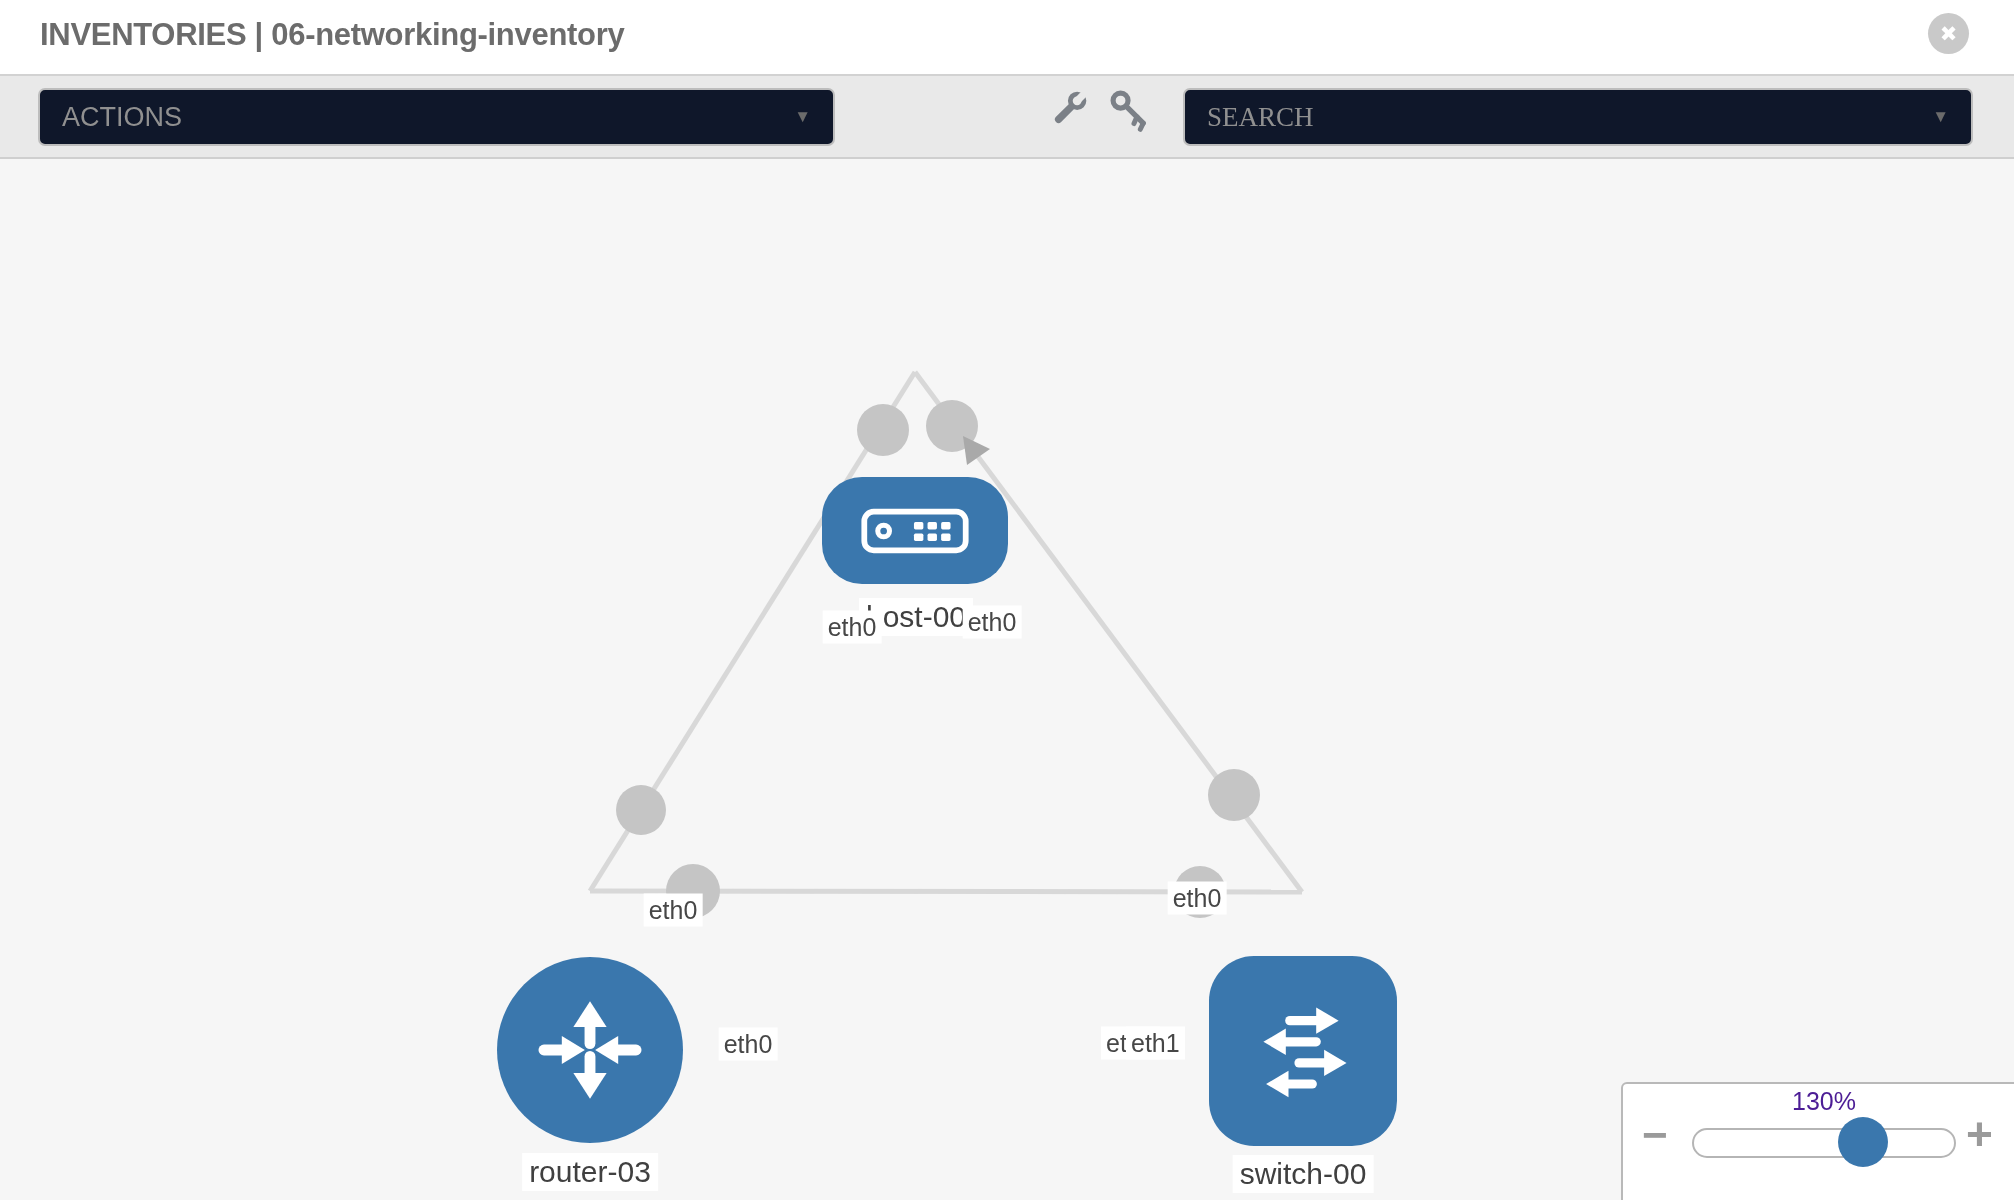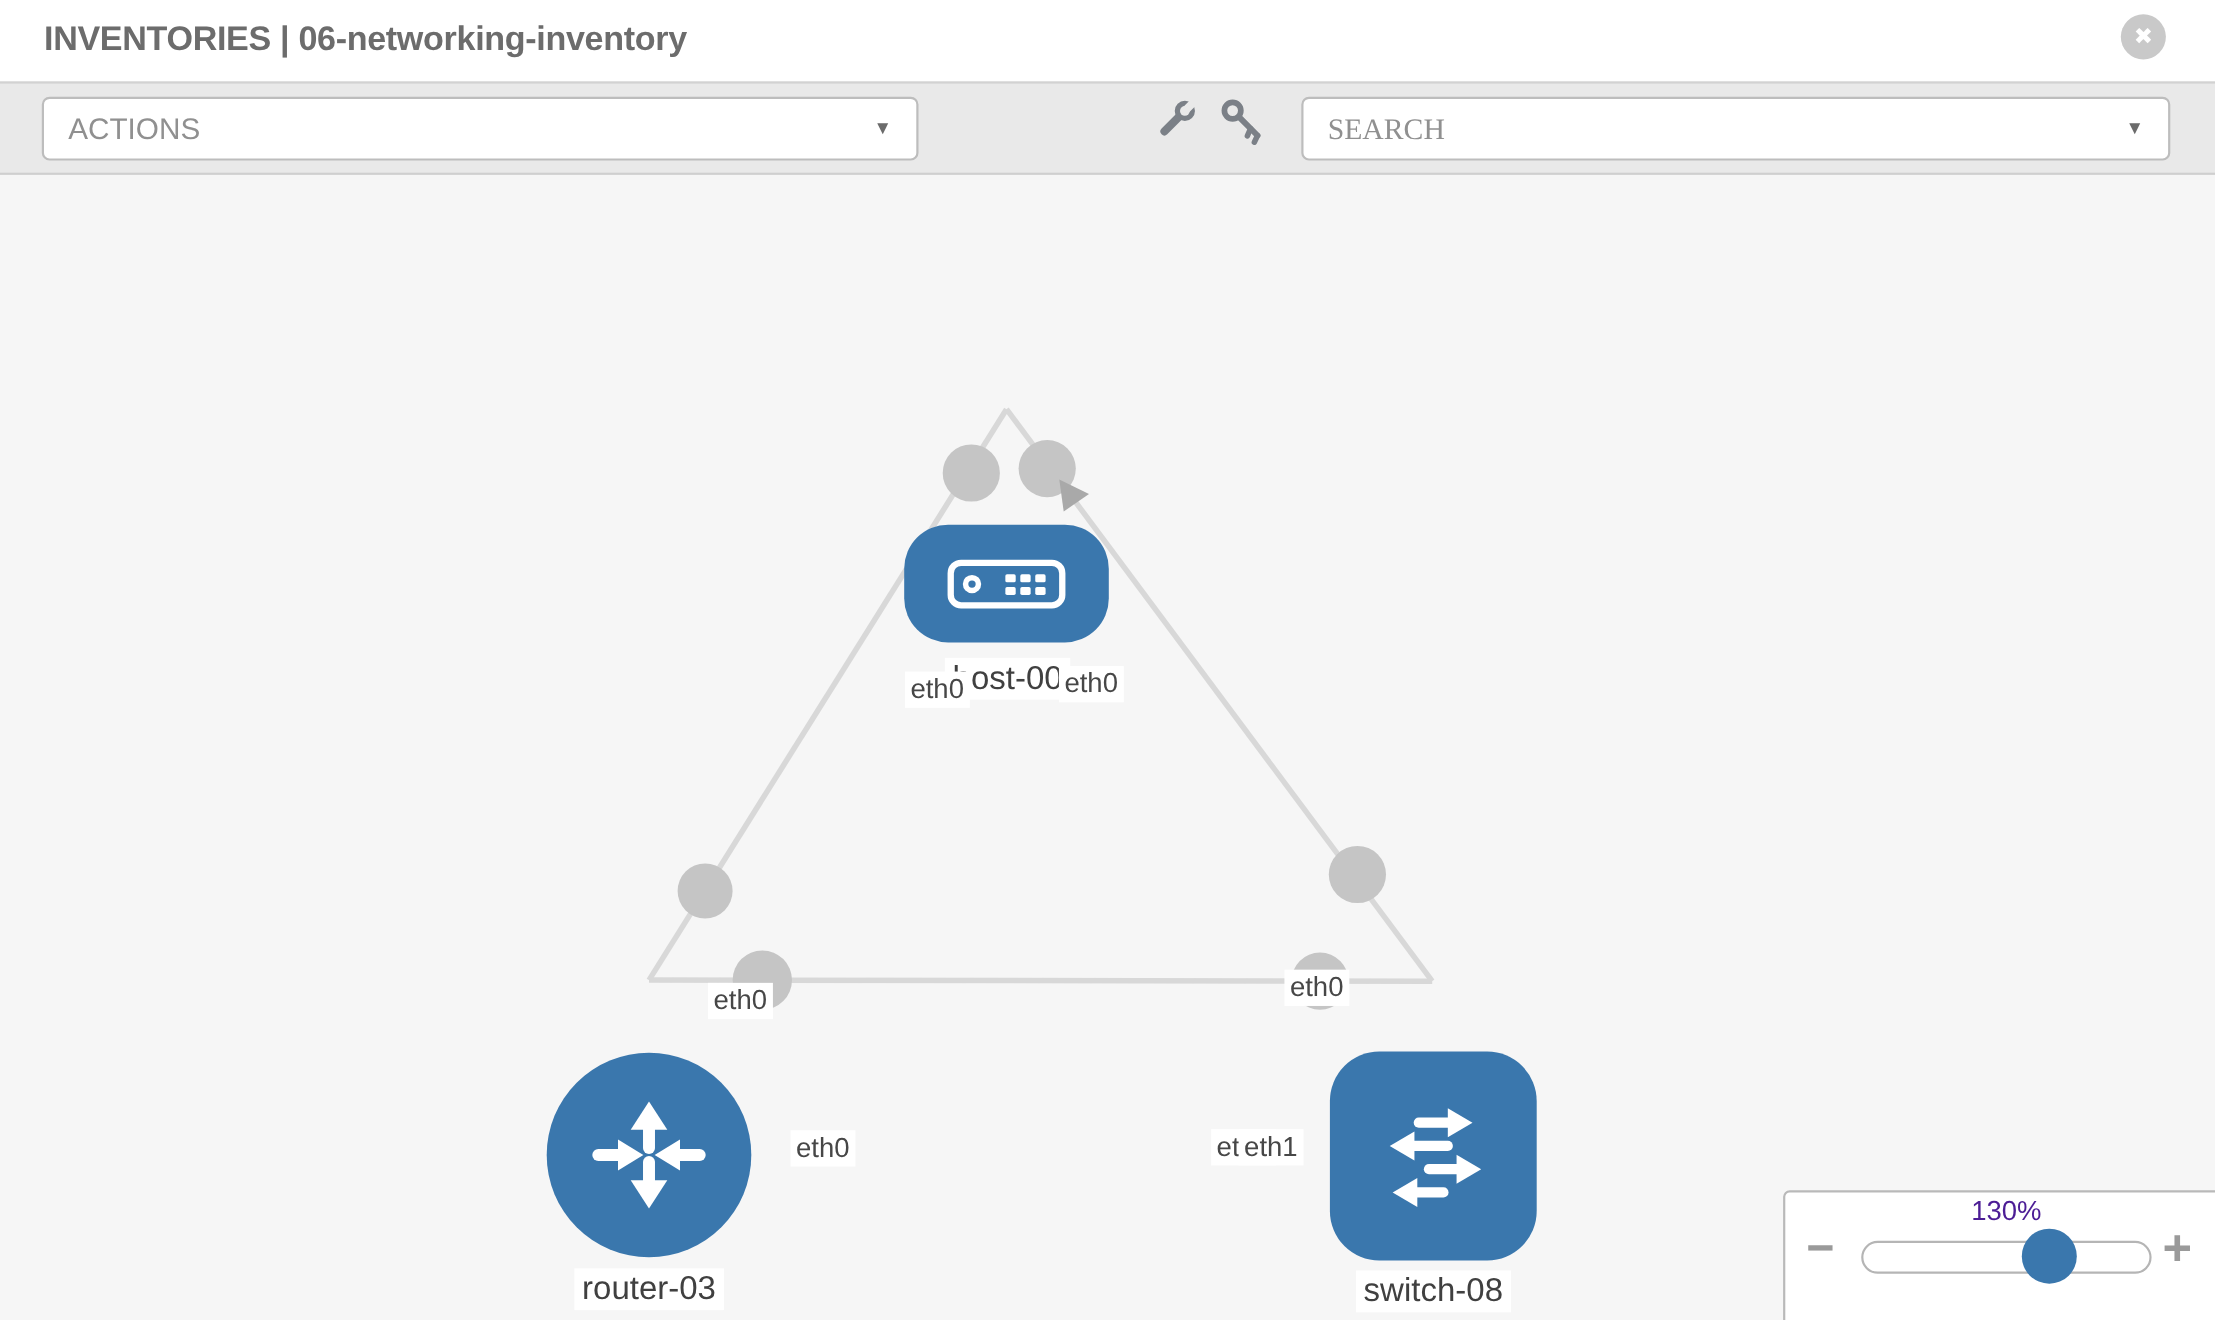--- a/index.html
+++ b/index.html
@@ -16,21 +16,21 @@
   .header{position:absolute;left:0;top:0;width:2014px;height:74px;background:#fff;}
   .page-title{position:absolute;left:40px;top:17px;font-size:31px;font-weight:bold;
               color:var(--title-gray);letter-spacing:-.3px;}
   .close-btn{position:absolute;left:1928px;top:13px;width:41px;height:41px;border-radius:50%;
              background:#c9c9c9;color:#fff;font-size:21px;font-weight:bold;
              display:flex;align-items:center;justify-content:center;cursor:pointer;}
 
   
   .toolbar{position:absolute;left:0;top:74px;width:2014px;height:85px;background:var(--toolbar-bg);
            border-top:2px solid #d2d2d2;border-bottom:2px solid #cfcfcf;}
-  .select-box{position:absolute;height:58px;background:#ffffff;border:2px solid var(--border-gray);
+  .select-box{position:absolute;height:58px;background:#0f172a;border:2px solid var(--border-gray);
               border-radius:7px;display:flex;align-items:center;padding:0 22px;
               color:var(--text-dim);font-size:27px;cursor:pointer;}
   .select-box .caret{margin-left:auto;color:#6b6b6b;font-size:17px;}
   .actions-box{left:38px;top:12px;width:797px;}
   .search-box{left:1183px;top:12px;width:790px;font-family:Liberation Serif, serif;}
   .tool-icon{position:absolute;top:10px;width:46px;height:46px;cursor:pointer;}
   .wrench{left:1046px;} .key{left:1106px;}
 
   
   .canvas{position:absolute;left:0;top:159px;width:2014px;height:1041px;background:var(--canvas-bg);}
@@ -158,21 +158,21 @@
         <line x1="47" y1="59" x2="67" y2="59"></line>
         <polygon points="83,59 66,49 66,69" stroke="none"></polygon>
         <line x1="57" y1="75" x2="38" y2="75"></line>
         <polygon points="22,75 39,65 39,85" stroke="none"></polygon>
       </g>
     </svg>
   </div>
 
   <div class="nlabel" style="left:916px;top:458px">host-00</div>
   <div class="nlabel" style="left:590px;top:1013px">router-03</div>
-  <div class="nlabel" style="left:1303px;top:1015px">switch-08</div>
+  <div class="nlabel" style="left:1303px;top:1015px">switch-00</div>
 
   <div class="ilabel" style="left:852px;top:468px">eth0</div>
   <div class="ilabel" style="left:992px;top:463px">eth0</div>
   <div class="ilabel" style="left:673px;top:751px">eth0</div>
   <div class="ilabel" style="left:748px;top:885px">eth0</div>
   <div class="ilabel" style="left:1197px;top:739px">eth0</div>
   <div class="ilabel anchor-left" style="left:1101px;top:884px">eth0</div>
   <div class="ilabel anchor-left" style="left:1126px;top:884px">eth1</div>
 </div>
 

